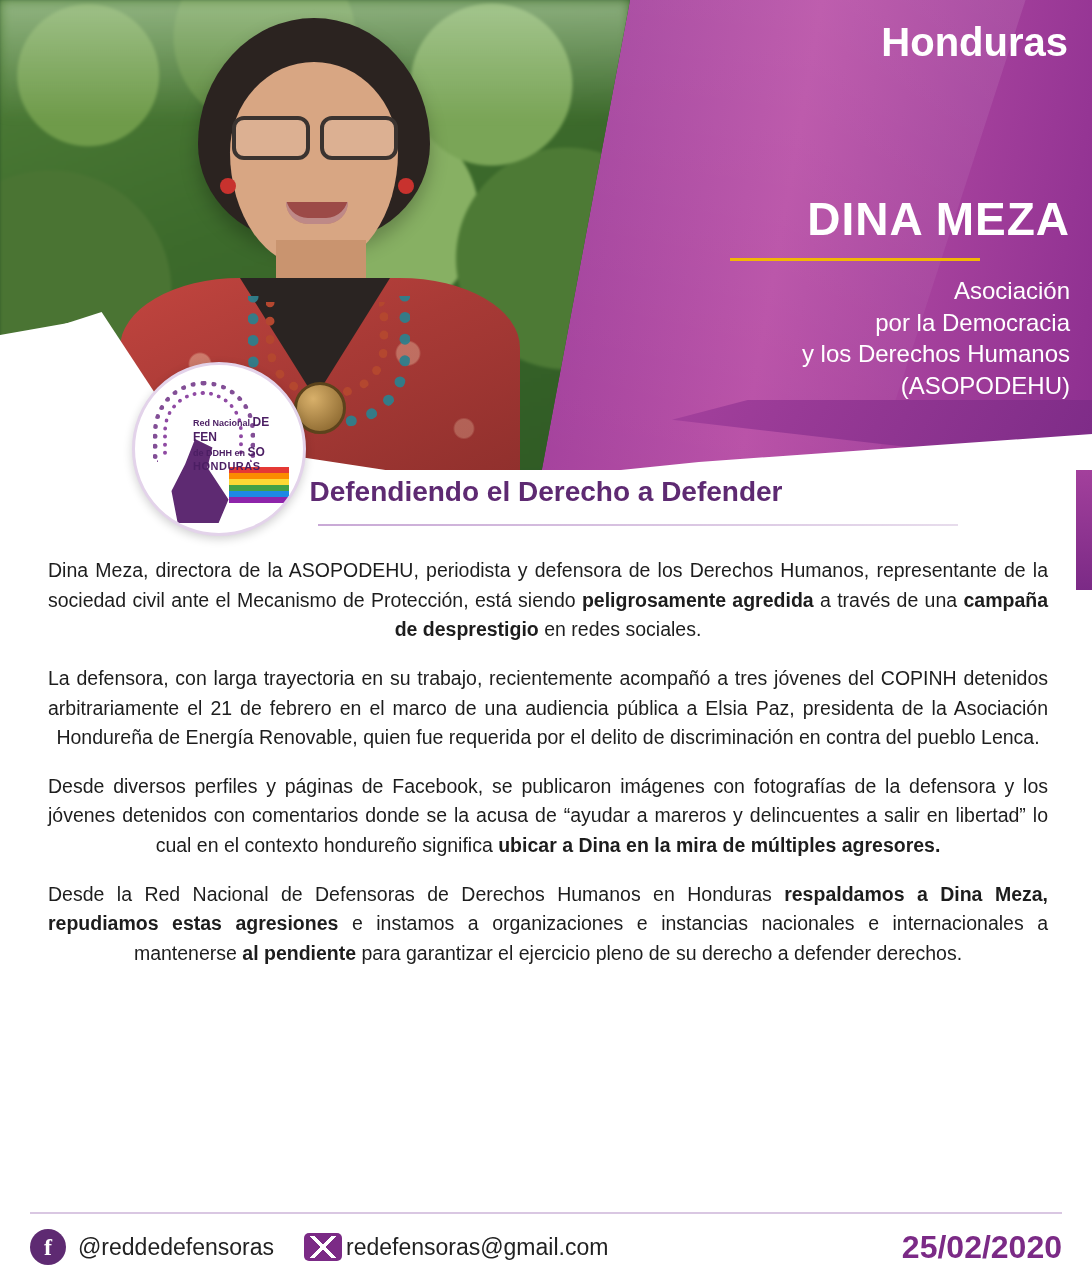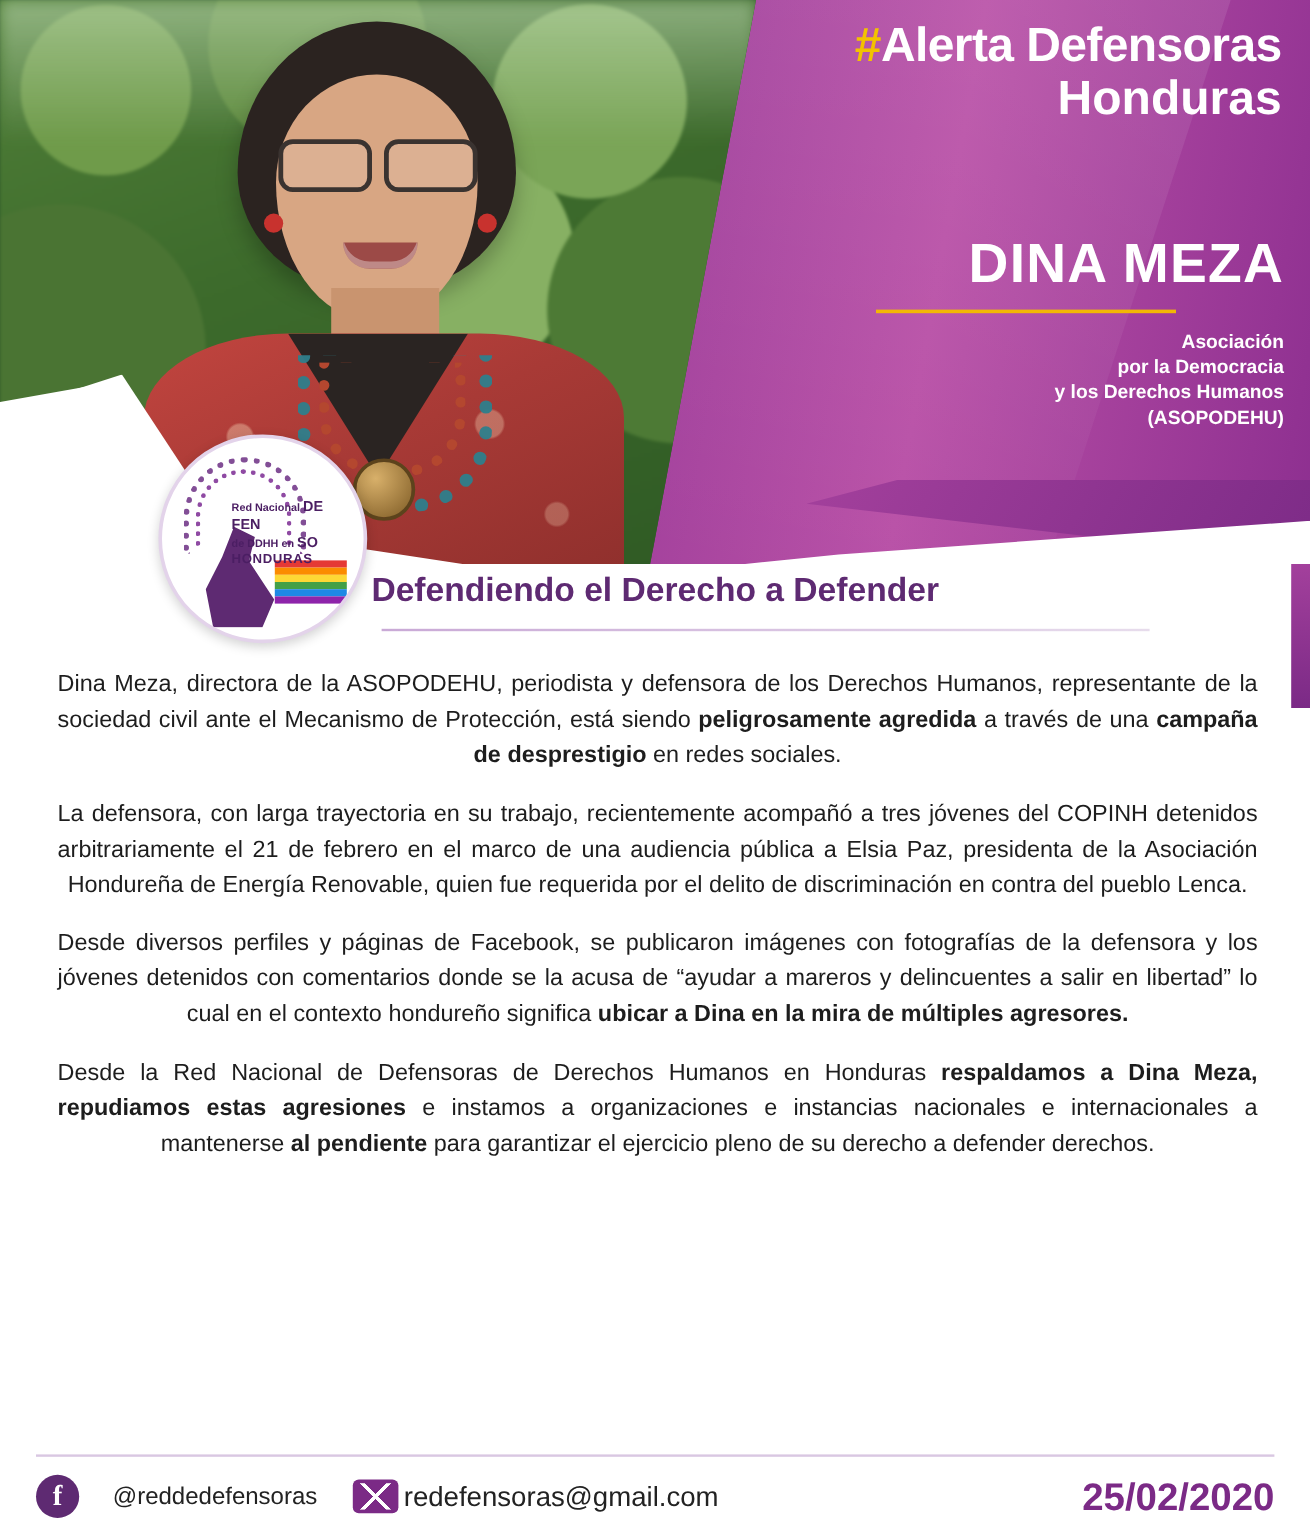--- a/index.html
+++ b/index.html
@@ -171,21 +171,21 @@
     position: absolute; left: 640px; top: 192px; width: 430px;
     text-align: right; color: #fff;
   }
   .name-block .name {
     font-size: 46px; font-weight: 700; letter-spacing: 1px;
   }
   .name-rule {
     width: 250px; height: 3px; background: #f2b705; margin: 12px auto 14px auto;
   }
   .name-block .org {
-    font-size: 16px; font-weight: 700; line-height: 1.32;
+    font-size: 24px; font-weight: 400; line-height: 1.32;
   }
 
   
   .logo {
     position:absolute; left: 132px; top: 362px; width: 168px; height: 168px;
     border-radius: 50%;
     background: #ffffff;
     border: 3px solid #e3d3ea;
     box-shadow: 0 3px 10px rgba(0,0,0,.18);
     overflow: hidden;
@@ -255,21 +255,21 @@
   .footer {
     position:absolute; left: 30px; top: 1224px; width: 1032px; height: 46px;
     display:flex; align-items:center;
   }
   .fb-icon {
     width: 36px; height: 36px; border-radius: 50%;
     background: #5e2a72; color:#fff;
     display:flex; align-items:center; justify-content:center;
     font-family: "Liberation Serif", serif; font-weight: 700; font-size: 24px;
   }
-  .fb-text { margin-left: 28px; font-size: 20px; color:#222; }
+  .fb-text { margin-left: 12px; font-size: 23px; color:#222; }
   .mail-icon {
     margin-left: 30px;
     width: 38px; height: 28px; border-radius: 5px;
     background: #7b2a86; position: relative;
   }
   .mail-icon:before {
     content:""; position:absolute; left: 3px; top: 3px;
     width: 32px; height: 22px;
     background: linear-gradient(135deg, transparent 46%, #ffffff 46%, #ffffff 54%, transparent 54%),
                 linear-gradient(-135deg, transparent 46%, #ffffff 46%, #ffffff 54%, transparent 54%);
@@ -305,21 +305,20 @@
         <div class="smile"></div>
         <div class="neck"></div>
         <div class="body"></div>
         <div class="necklace"></div>
         <div class="necklace2"></div>
         <div class="pendant"></div>
       </div>
     </div>
 
     <div class="hashtag">
-      <div class="l1"><span class="hash">#</span><span>Alerta Defensoras</span></div>
       <div class="l2">Honduras</div>
     </div>
 
     <div class="name-block">
       <div class="name">DINA MEZA</div>
       <div class="name-rule"></div>
       <div class="org">
         <div>Asociación</div>
         <div>por la Democracia</div>
         <div>y los Derechos Humanos</div>

